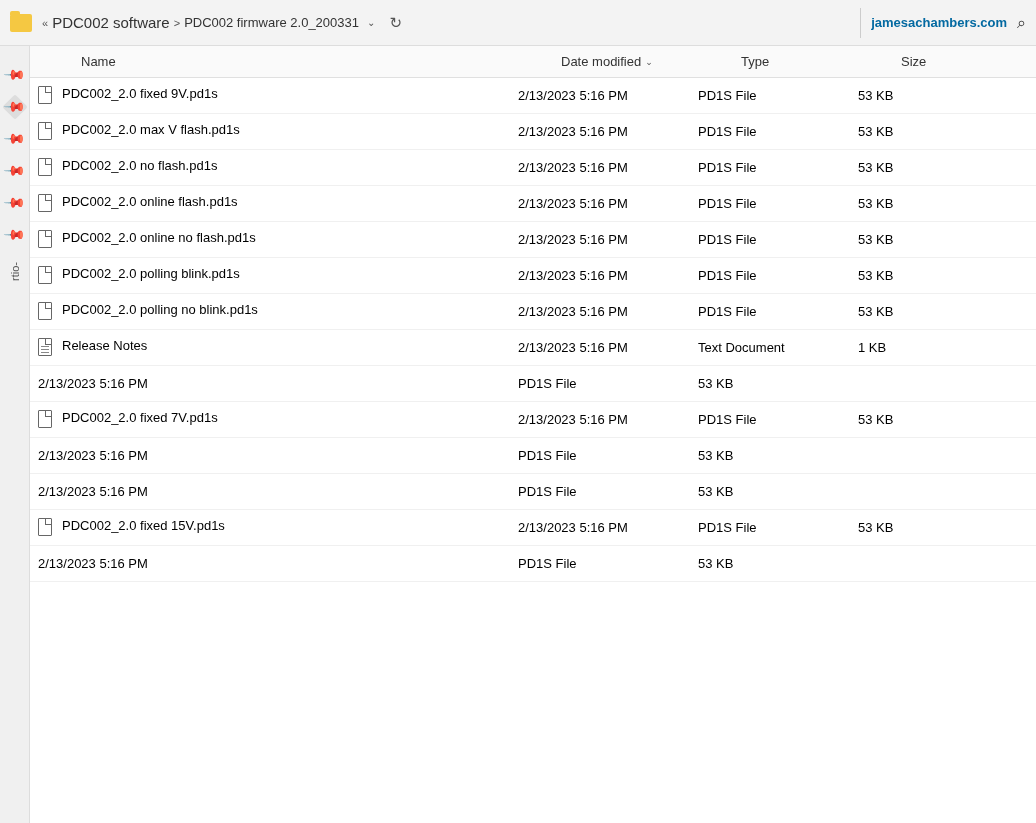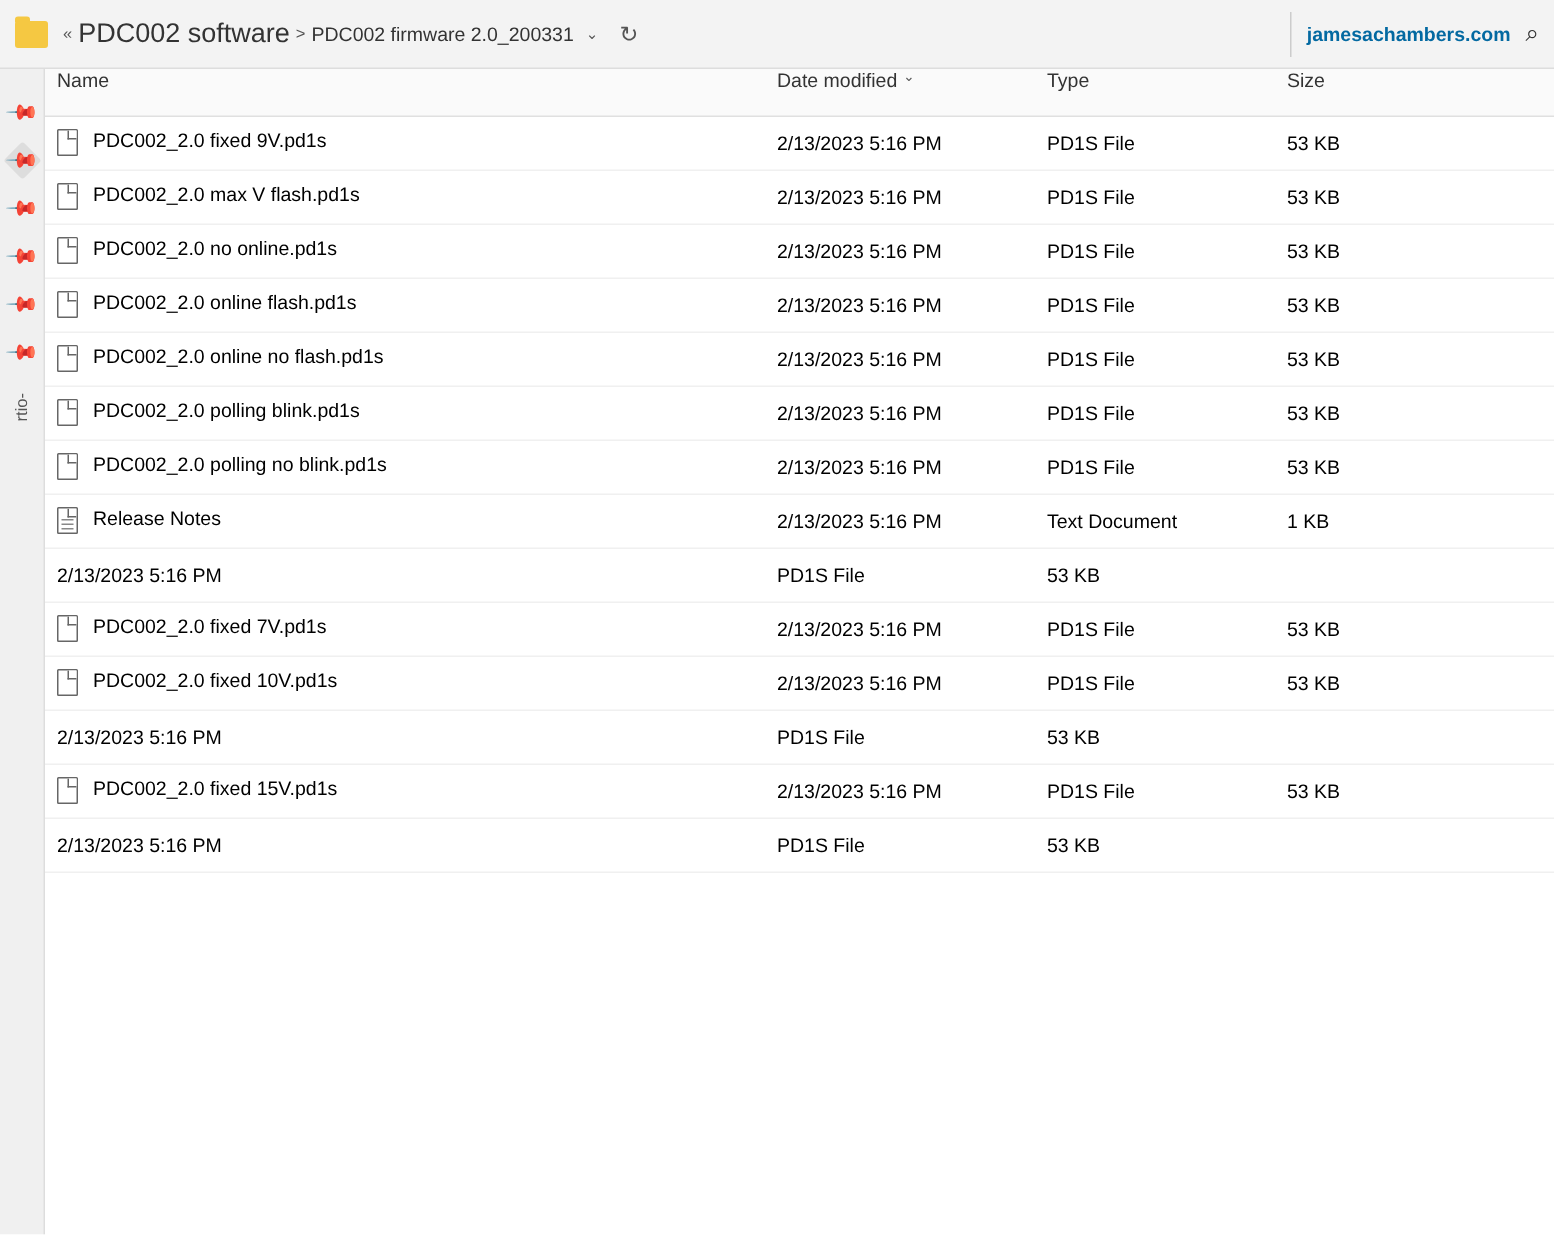--- a/index.html
+++ b/index.html
@@ -50,21 +50,21 @@
       align-items: center;
       flex: 1;
     }
     .breadcrumb-chevron {
       color: #555;
       margin: 0 4px;
       font-size: 11px;
     }
     .breadcrumb-text {
       color: #333;
-      font-size: 18px;
+      font-size: 15px;
     }
     .breadcrumb-current {
       color: #333;
       font-size: 13px;
       font-weight: 400;
     }
     .dropdown-chevron {
       color: #555;
       margin-left: 8px;
       font-size: 10px;
@@ -154,23 +154,24 @@
       top: 0;
       z-index: 10;
       height: 32px;
       align-items: center;
     }
     .col-header-cell {
       padding: 0 8px;
       font-size: 13px;
       color: #333;
       display: flex;
-      align-items: flex-start;
+      align-items: center;
       gap: 4px;
       height: 100%;
+      margin-left: 43px;
     }
     .col-header-cell.sortable {
       cursor: pointer;
     }
     .sort-chevron {
       font-size: 9px;
       color: #555;
     }
 
     
@@ -328,21 +329,21 @@
           </div>
           <div class="file-cell">2/13/2023 5:16 PM</div>
           <div class="file-cell">PD1S File</div>
           <div class="file-cell">53 KB</div>
         </div>
         <div class="file-row">
           <div class="file-name-cell">
             <div class="file-icon">
               <div class="file-icon-page"></div>
             </div>
-            <span class="file-name-text">PDC002_2.0 no online.pd1s</span>
+            <span class="file-name-text">PDC002_2.0 no flash.pd1s</span>
           </div>
           <div class="file-cell">2/13/2023 5:16 PM</div>
           <div class="file-cell">PD1S File</div>
           <div class="file-cell">53 KB</div>
         </div>
         <div class="file-row">
           <div class="file-name-cell">
             <div class="file-icon">
               <div class="file-icon-page"></div>
             </div>
@@ -406,26 +407,20 @@
             <div class="file-icon">
               <div class="file-icon-page"></div>
             </div>
             <span class="file-name-text">PDC002_2.0 fixed 7V.pd1s</span>
           </div>
           <div class="file-cell">2/13/2023 5:16 PM</div>
           <div class="file-cell">PD1S File</div>
           <div class="file-cell">53 KB</div>
         </div>
         <div class="file-row">
-          <div class="file-name-cell">
-            <div class="file-icon">
-              <div class="file-icon-page"></div>
-            </div>
-            <span class="file-name-text">PDC002_2.0 fixed 10V.pd1s</span>
-          </div>
           <div class="file-cell">2/13/2023 5:16 PM</div>
           <div class="file-cell">PD1S File</div>
           <div class="file-cell">53 KB</div>
         </div>
         <div class="file-row">
           <div class="file-cell">2/13/2023 5:16 PM</div>
           <div class="file-cell">PD1S File</div>
           <div class="file-cell">53 KB</div>
         </div>
         <div class="file-row">

